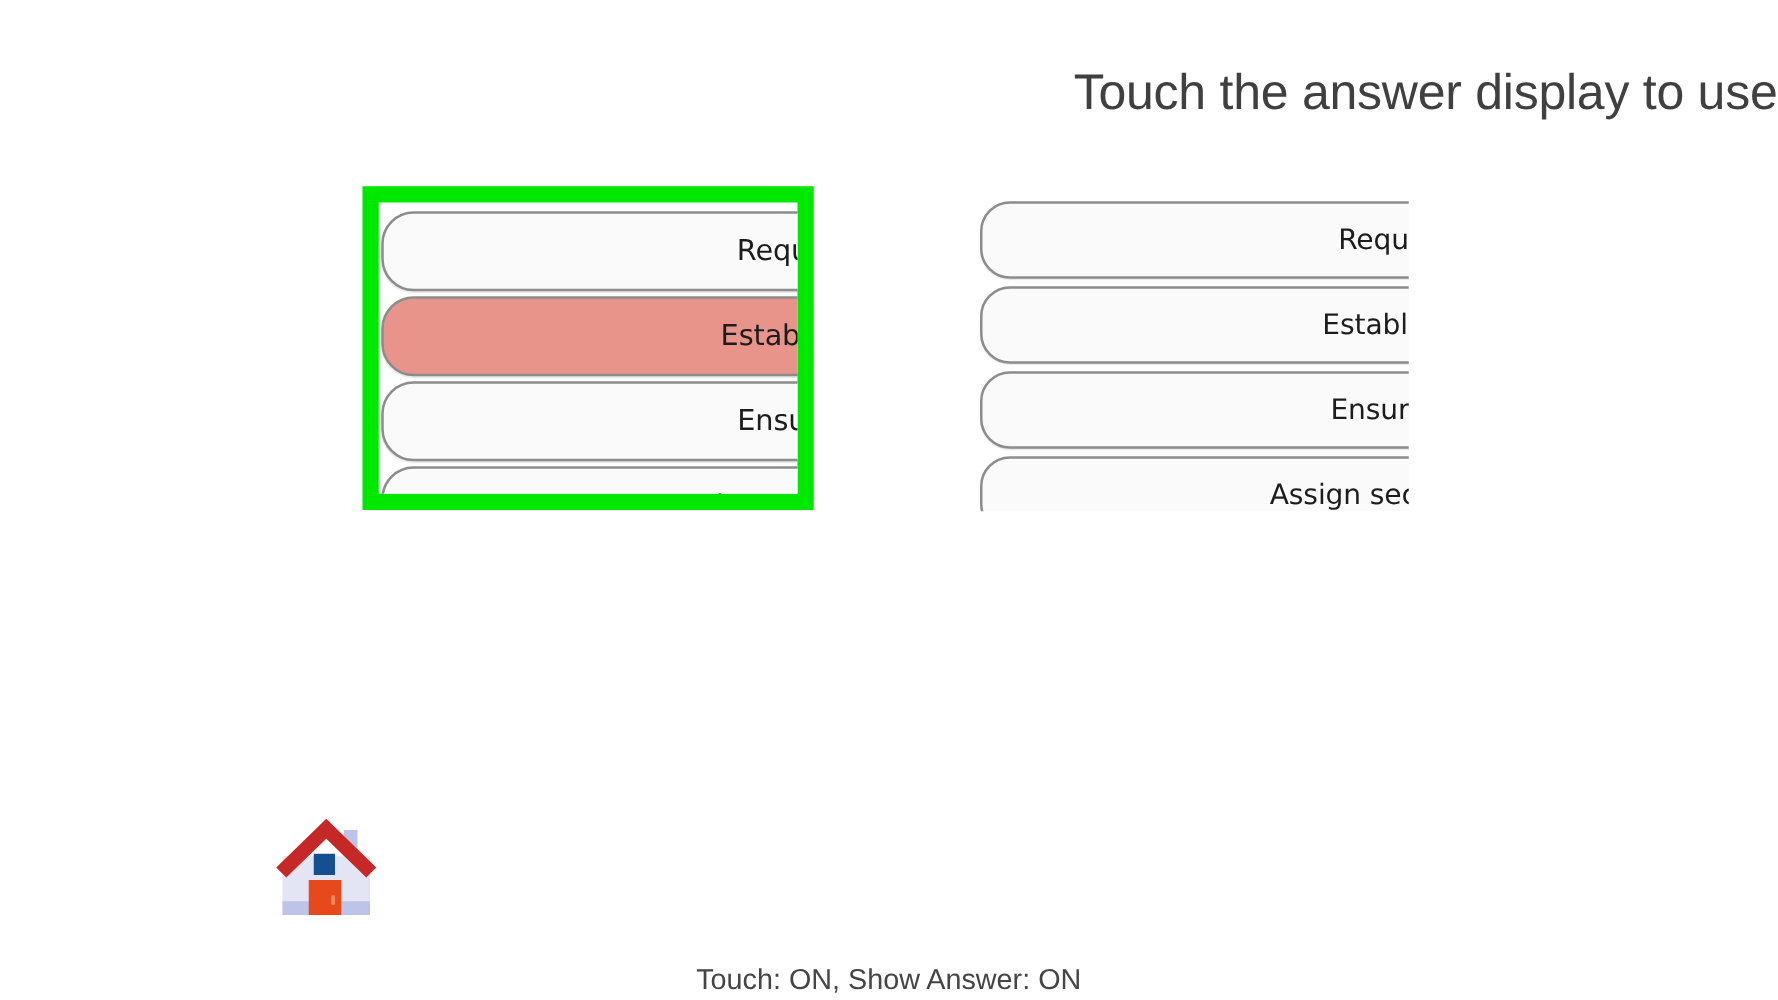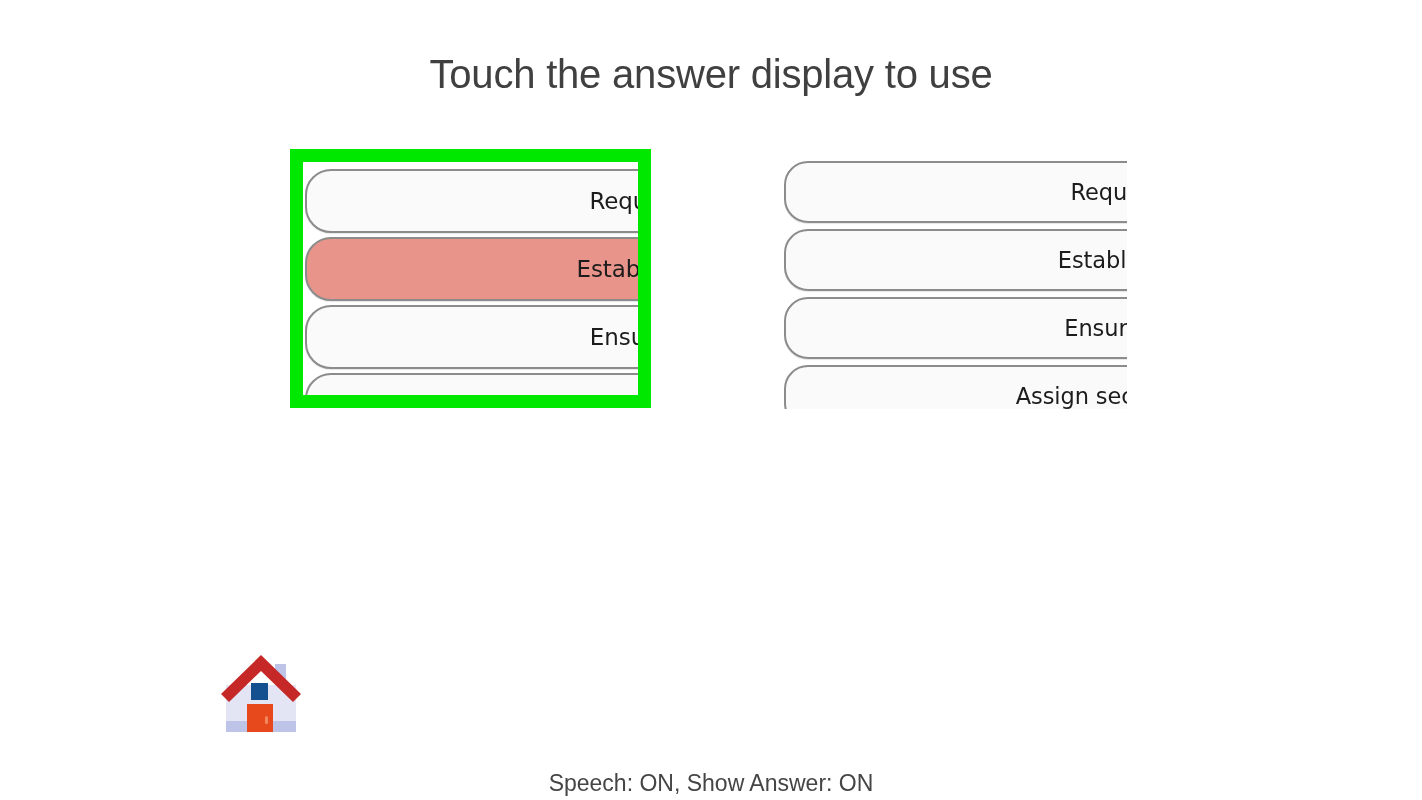--- a/index.html
+++ b/index.html
@@ -16,21 +16,21 @@
     font-family: "Liberation Sans", sans-serif;
     -webkit-font-smoothing: antialiased;
   }
 
   
   .page-title {
     position: absolute;
     left: 0;
     top: 52px;
     width: 1422px;
-    text-align: center;
+    text-align: right;
     font-family: "Liberation Sans", sans-serif;
     font-size: 40px;
     font-weight: 400;
     color: #404040;
     letter-spacing: -0.2px;
     line-height: 1.1;
     white-space: nowrap;
   }
 
   
@@ -197,13 +197,13 @@
     <path d="M43 5 L83 44 L75 52 L43 21 L11 52 L3 44 Z" fill="#c62828"></path>
 
     <rect x="33" y="33" width="17" height="17" fill="#14508f"></rect>
 
     <rect x="29" y="54" width="26" height="28" fill="#e8491c"></rect>
 
     <rect x="47" y="66" width="3" height="8" rx="1.5" fill="#f08a5d"></rect>
   </svg>
 </div>
 
-<div class="status-bar">Speech: ON, Show Answer: ON</div>
+<div class="status-bar">Touch: ON, Show Answer: ON</div>
 
 </body></html>

